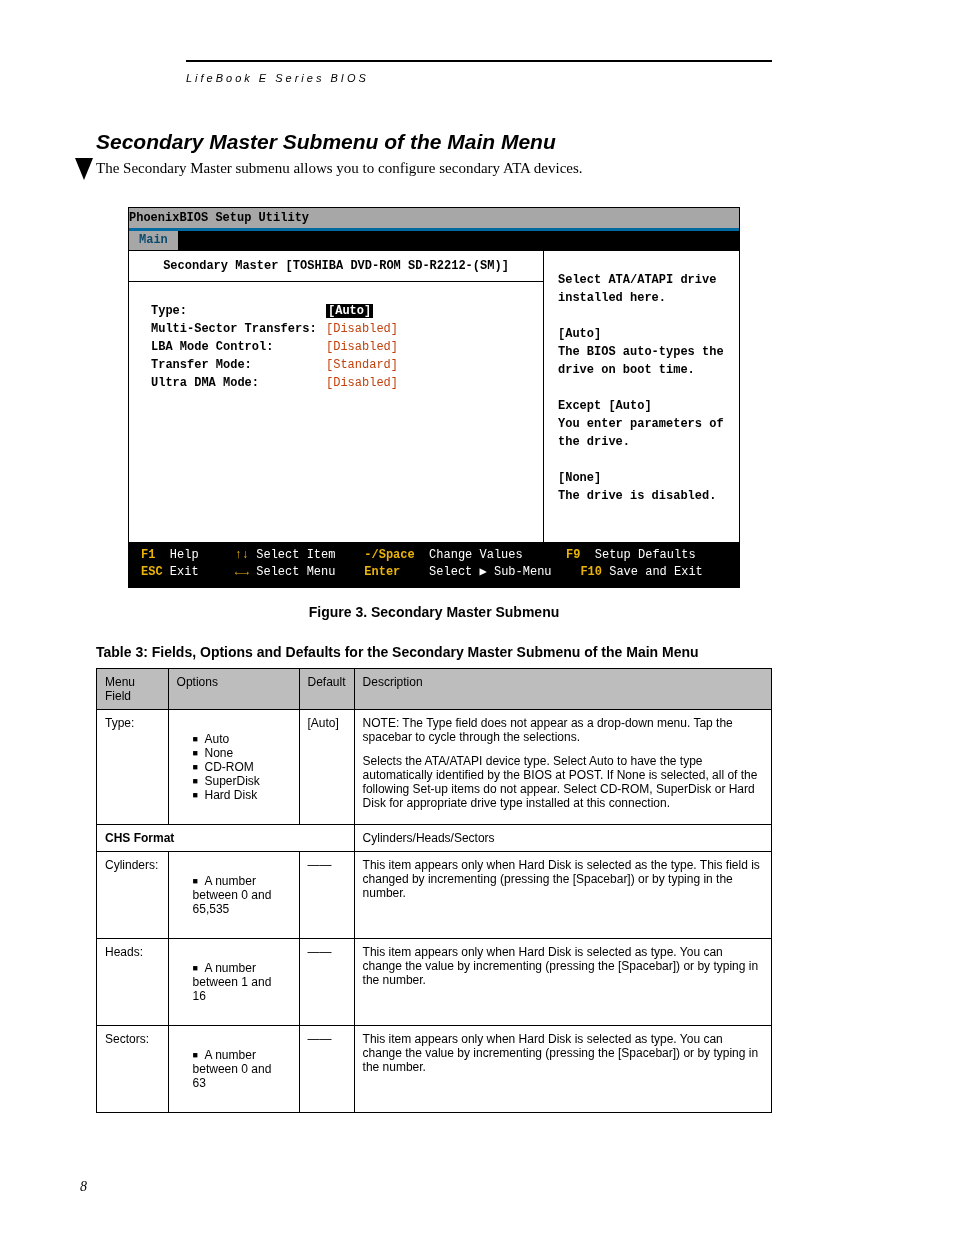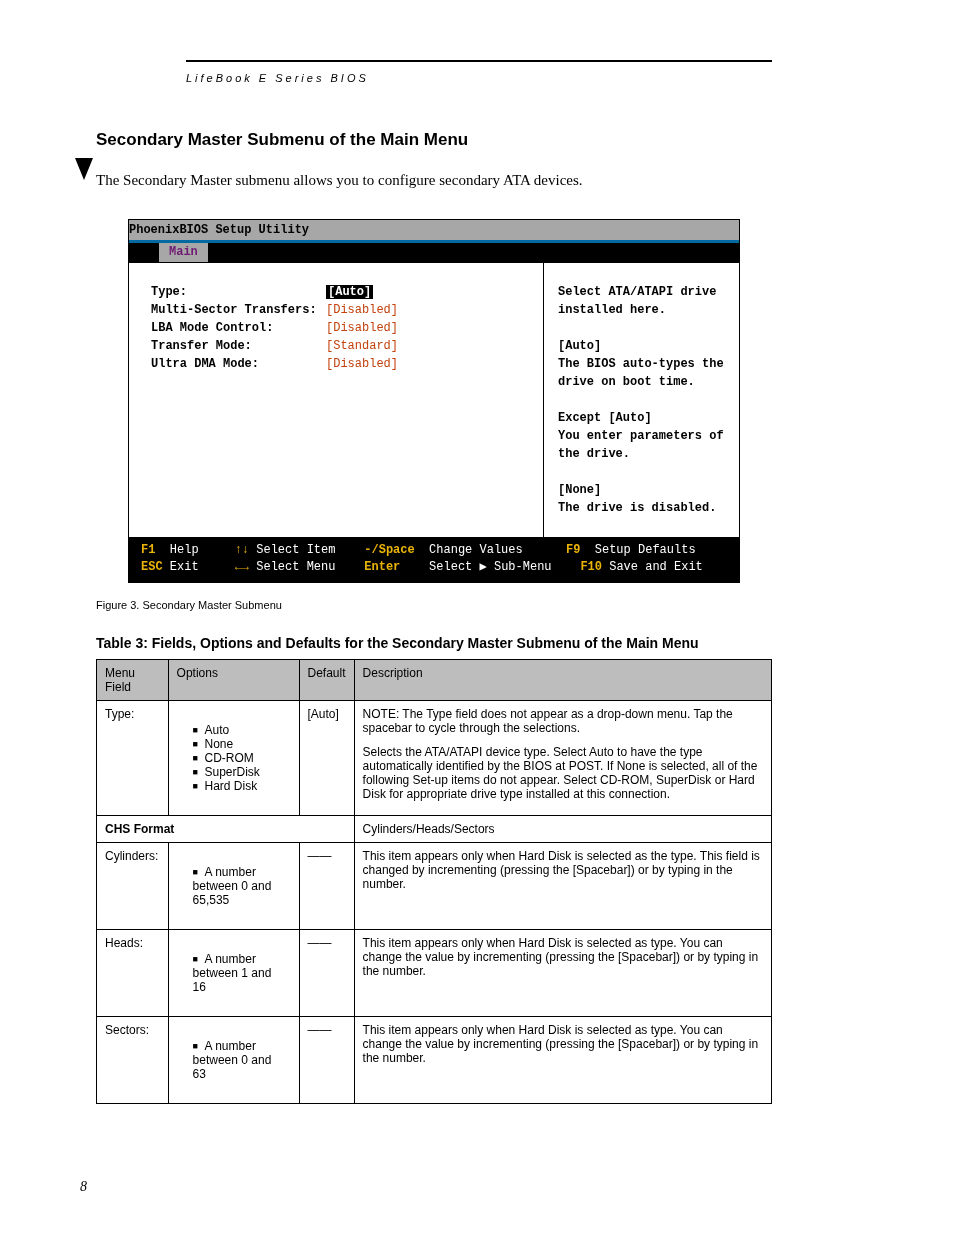--- a/index.html
+++ b/index.html
@@ -35,23 +35,24 @@
     left: 75px;
     top: 158px;
     width: 0;
     height: 0;
     border-left: 9px solid transparent;
     border-right: 9px solid transparent;
     border-top: 22px solid #000;
   }
   h2.section-title {
     font-family: Arial, Helvetica, sans-serif;
-    font-size: 17px;
-    font-weight: bold;
-    margin: 0 0 22px 0;
+    font-size: 21px;
+    font-weight: bold;
+    margin: 0 0 6px 0;
+    font-style: italic;
   }
   p.intro {
     font-size: 15px;
     margin: 0 0 30px 0;
   }
   .bios {
     width: 610px;
     margin: 0 auto 16px auto;
     border: 1px solid #000;
     font-family: "Courier New", monospace;
@@ -66,23 +67,22 @@
     border-bottom: 3px solid #0369a1;
   }
   .bios-menubar {
     background: #000;
     color: #fff;
     display: flex;
     border-bottom: 1px solid #000;
   }
   .bios-tab {
     background: #a7a7a7;
-    color: #701a75;
+    color: #0c4a6e;
     padding: 2px 10px 3px 10px;
-    margin-left: 30px;
     font-weight: bold;
   }
   .bios-body {
     display: flex;
     border-bottom: 1px solid #000;
   }
   .bios-left {
     flex: 1;
     border-right: 1px solid #000;
   }
@@ -114,23 +114,23 @@
   }
   .bios-footer {
     background: #000;
     color: #fff;
     padding: 4px 12px 6px 12px;
     line-height: 1.4;
   }
   .bios-footer .key { color:#eab308; font-weight:bold; }
   .fig-caption {
     font-family: Arial, Helvetica, sans-serif;
-    text-align: left;
-    font-size: 11px;
-    font-weight: normal;
+    text-align: center;
+    font-size: 14px;
+    font-weight: bold;
     margin: 8px 0 24px 0;
   }
   .table-title {
     font-family: Arial, Helvetica, sans-serif;
     font-size: 14px;
     font-weight: bold;
     margin: 0 0 8px 0;
   }
   table.data {
     width: 100%;
@@ -182,20 +182,21 @@
   <h2 class="section-title">Secondary Master Submenu of the Main Menu</h2>
   <p class="intro">The Secondary Master submenu allows you to configure secondary ATA devices.</p>
 
   <div class="bios">
     <div class="bios-title">PhoenixBIOS Setup Utility</div>
     <div class="bios-menubar">
       <div class="bios-tab">Main</div>
     </div>
     <div class="bios-body">
       <div class="bios-left">
+        <div class="bios-panel-head">Secondary Master [TOSHIBA DVD-ROM SD-R2212-(SM)]</div>
         <div class="bios-panel-content" id="bios-fields">
             <div class="bios-row">
               <div class="bios-label">Type:</div>
               <div><span class="bios-value-sel">[Auto]</span></div>
             </div>
             <div class="bios-row">
               <div class="bios-label"></div>
               <div class="bios-value-dim"></div>
             </div>
             <div class="bios-row">

